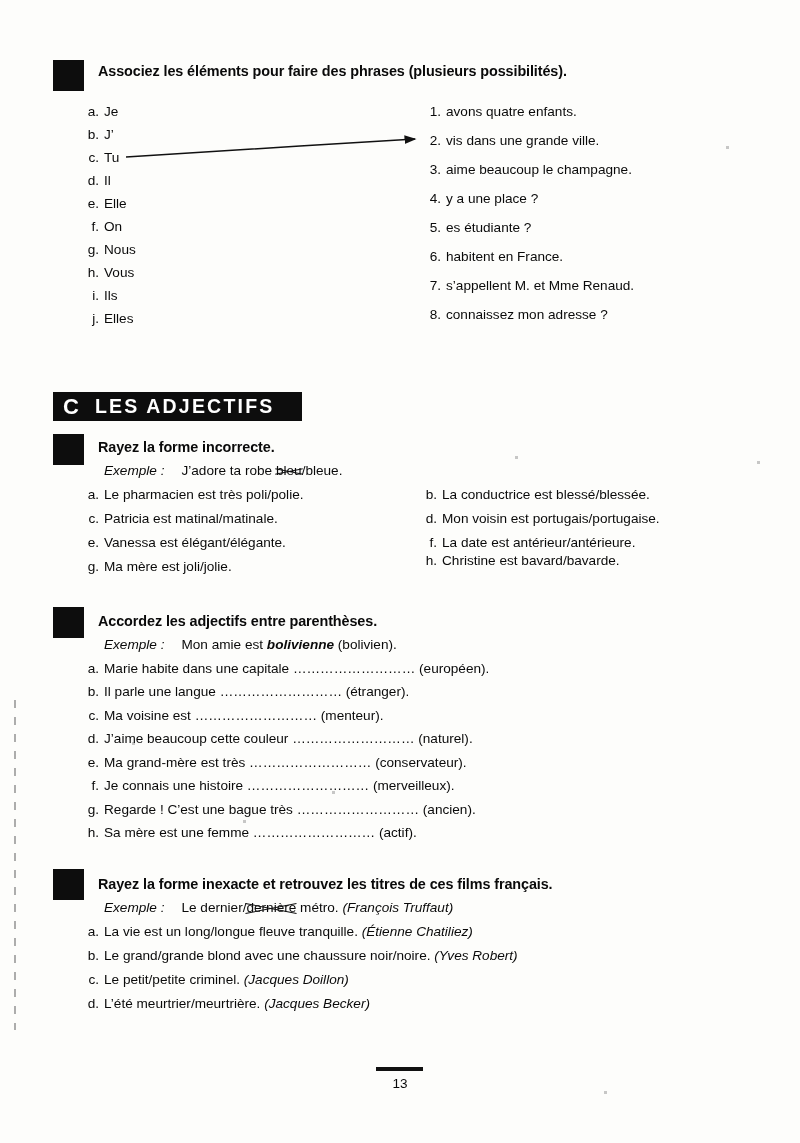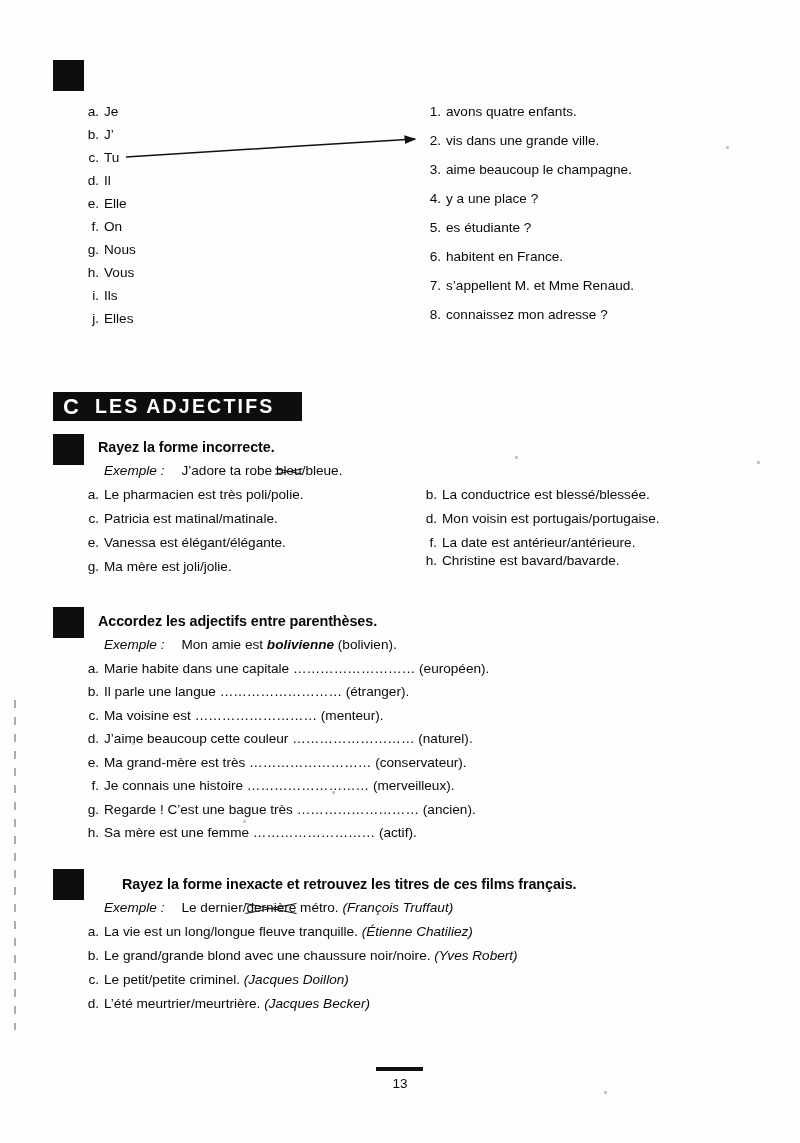--- a/index.html
+++ b/index.html
@@ -147,20 +147,21 @@
   <div class="binding" style="top:700px;height:330px;"></div>
   <div class="speck" style="left:515px;top:456px;width:3px;height:3px;"></div>
   <div class="speck" style="left:726px;top:146px;width:3px;height:3px;"></div>
   <div class="speck" style="left:757px;top:461px;width:3px;height:3px;"></div>
   <div class="speck" style="left:604px;top:1091px;width:3px;height:3px;"></div>
   <div class="speck" style="left:132px;top:742px;width:3px;height:3px;"></div>
   <div class="speck" style="left:332px;top:791px;width:3px;height:3px;"></div>
   <div class="speck" style="left:243px;top:820px;width:3px;height:3px;"></div>
 
   <div class="marker" style="left:53px;top:60px;"></div>
+  <div class="instruction" style="left:98px;top:63px;">Associez les éléments pour faire des phrases (plusieurs possibilités).</div>
 
   <div class="item" style="left:82px;top:104px;">
     <span class="lbl">a.</span><span>Je</span>
   </div>
   <div class="item" style="left:82px;top:127px;">
     <span class="lbl">b.</span><span>J’</span>
   </div>
   <div class="item" style="left:82px;top:150px;">
     <span class="lbl">c.</span><span>Tu</span>
   </div>
@@ -283,21 +284,21 @@
     <span class="lbl">f.</span><span>Je connais une histoire ……………………… (merveilleux).</span>
   </div>
   <div class="item" style="left:82px;top:802px;">
     <span class="lbl">g.</span><span>Regarde ! C’est une bague très ……………………… (ancien).</span>
   </div>
   <div class="item" style="left:82px;top:825px;">
     <span class="lbl">h.</span><span>Sa mère est une femme ……………………… (actif).</span>
   </div>
 
   <div class="marker" style="left:53px;top:869px;"></div>
-  <div class="instruction" style="left:98px;top:876px;margin-left:24px;">Rayez la forme inexacte et retrouvez les titres de ces films français.</div>
+  <div class="instruction" style="left:98px;top:876px;">Rayez la forme inexacte et retrouvez les titres de ces films français.</div>
 
   <div class="example" style="left:104px;top:900px;">
     <span class="ex-word">Exemple :</span><span class="ex-body">Le dernier/</span><span class="strike">dernière</span><span> métro. </span><i>(François Truffaut)</i>
   </div>
 
   <div class="item" style="left:82px;top:924px;">
     <span class="lbl">a.</span><span>La vie est un long/longue fleuve tranquille. </span><i>(Étienne Chatiliez)</i>
   </div>
   <div class="item" style="left:82px;top:948px;">
     <span class="lbl">b.</span><span>Le grand/grande blond avec une chaussure noir/noire. </span><i>(Yves Robert)</i>

